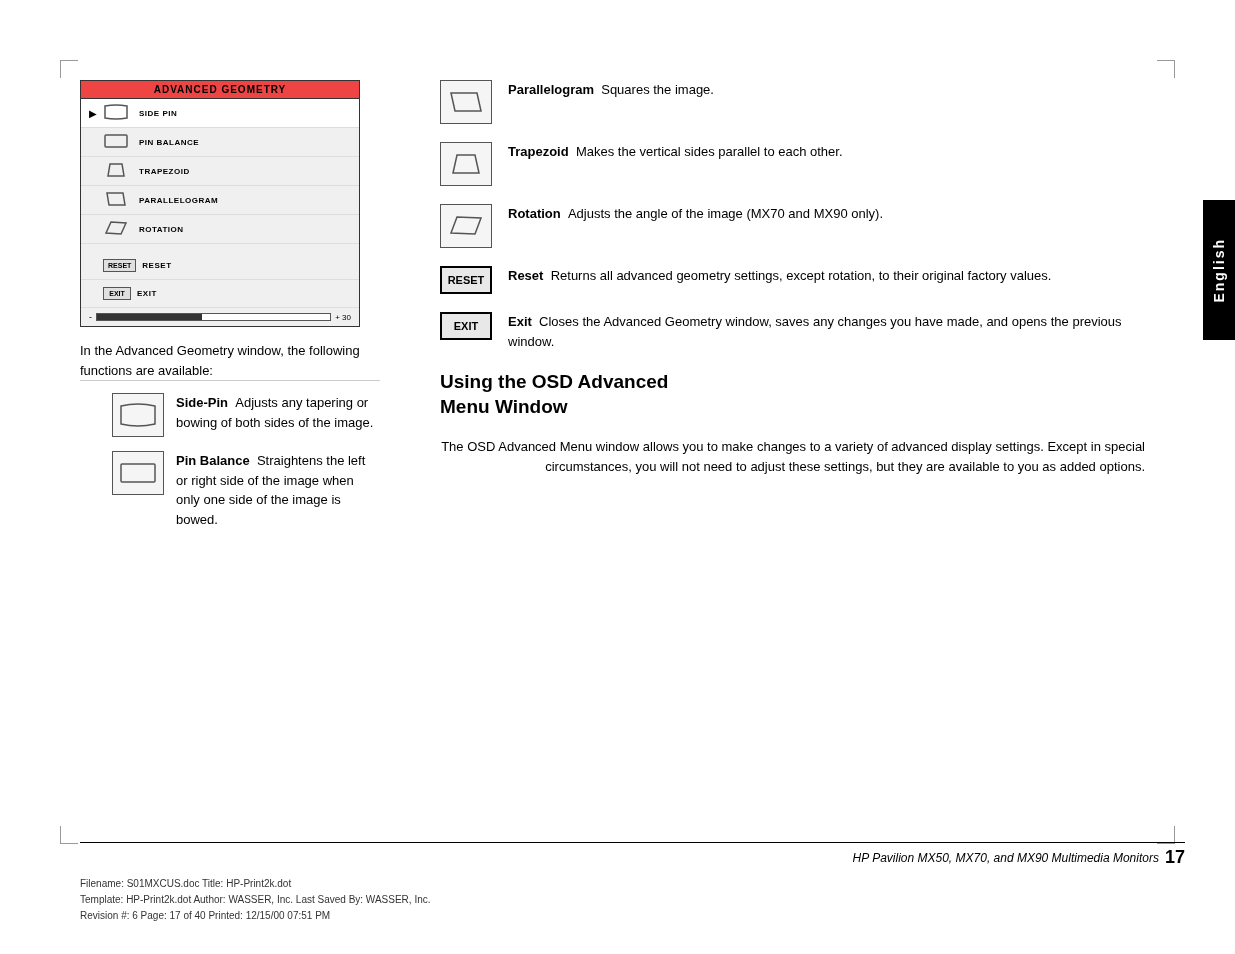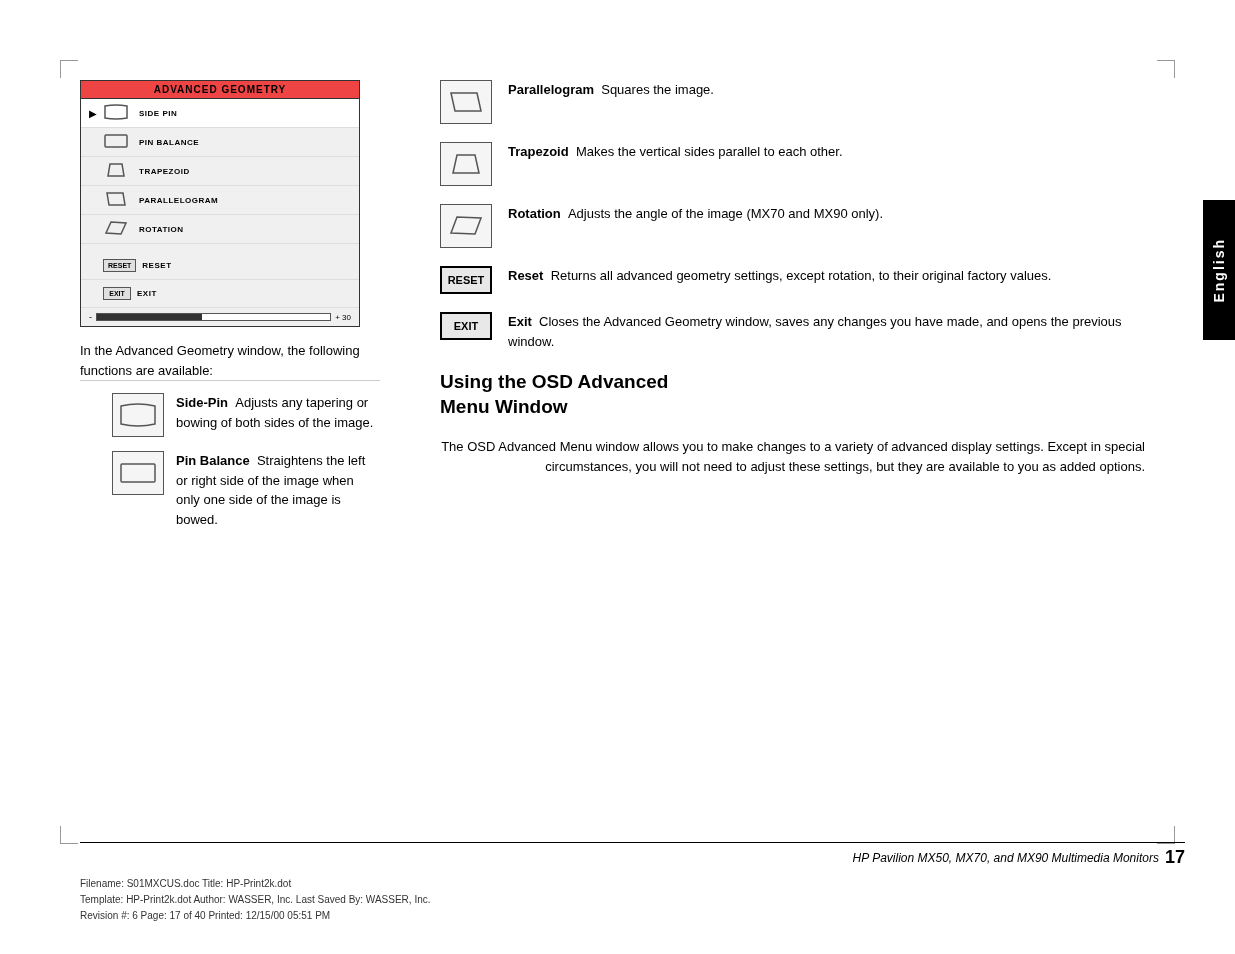--- a/index.html
+++ b/index.html
@@ -456,15 +456,15 @@
 </div>
 
 <div class="footer">
   <div class="footer-page">
     <span class="footer-title">HP Pavilion MX50, MX70, and MX90 Multimedia Monitors</span>
     <span class="footer-num">17</span>
   </div>
   <div class="footer-meta">
     <div>Filename: S01MXCUS.doc     Title: HP-Print2k.dot</div>
     <div>Template: HP-Print2k.dot     Author: WASSER, Inc.     Last Saved By: WASSER, Inc.</div>
-    <div>Revision #: 6     Page: 17 of 40     Printed: 12/15/00 05:51 PM</div>
+    <div>Revision #: 6     Page: 17 of 40     Printed: 12/15/00 07:51 PM</div>
   </div>
 </div>
 
 </body></html>

